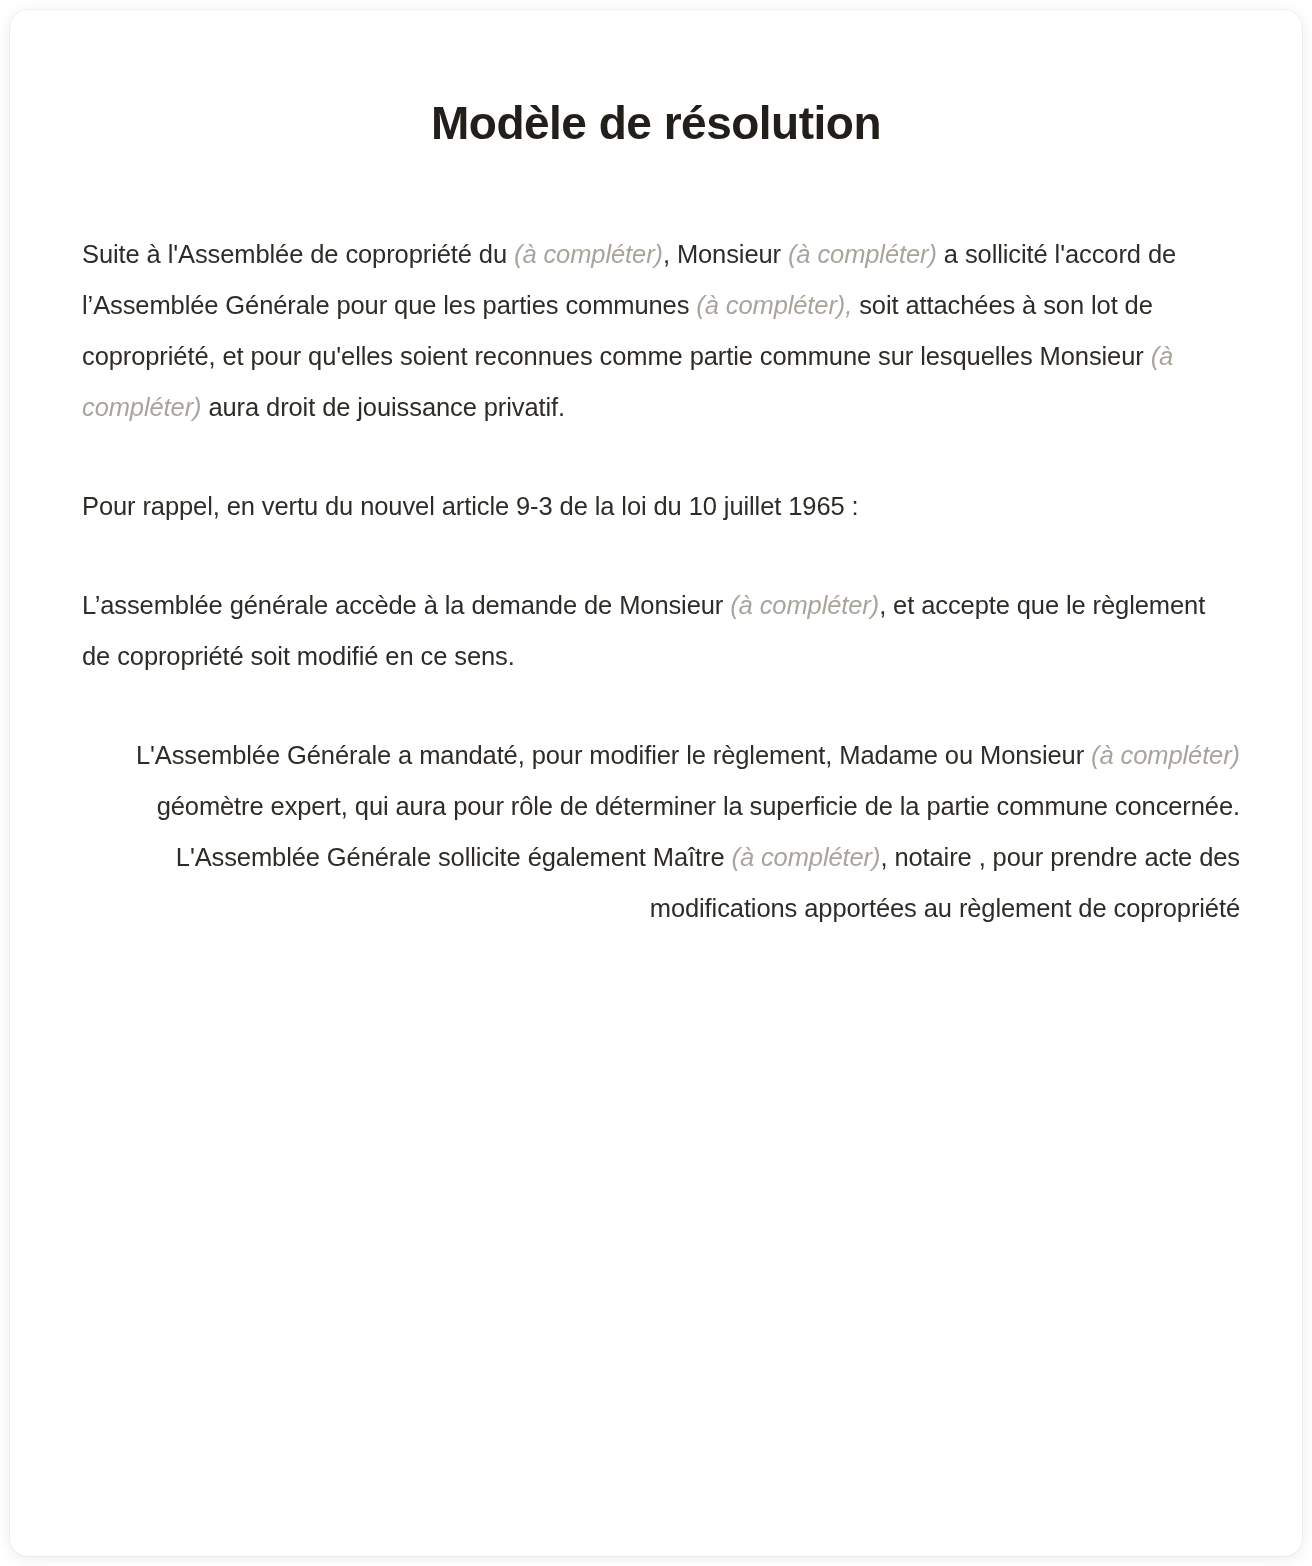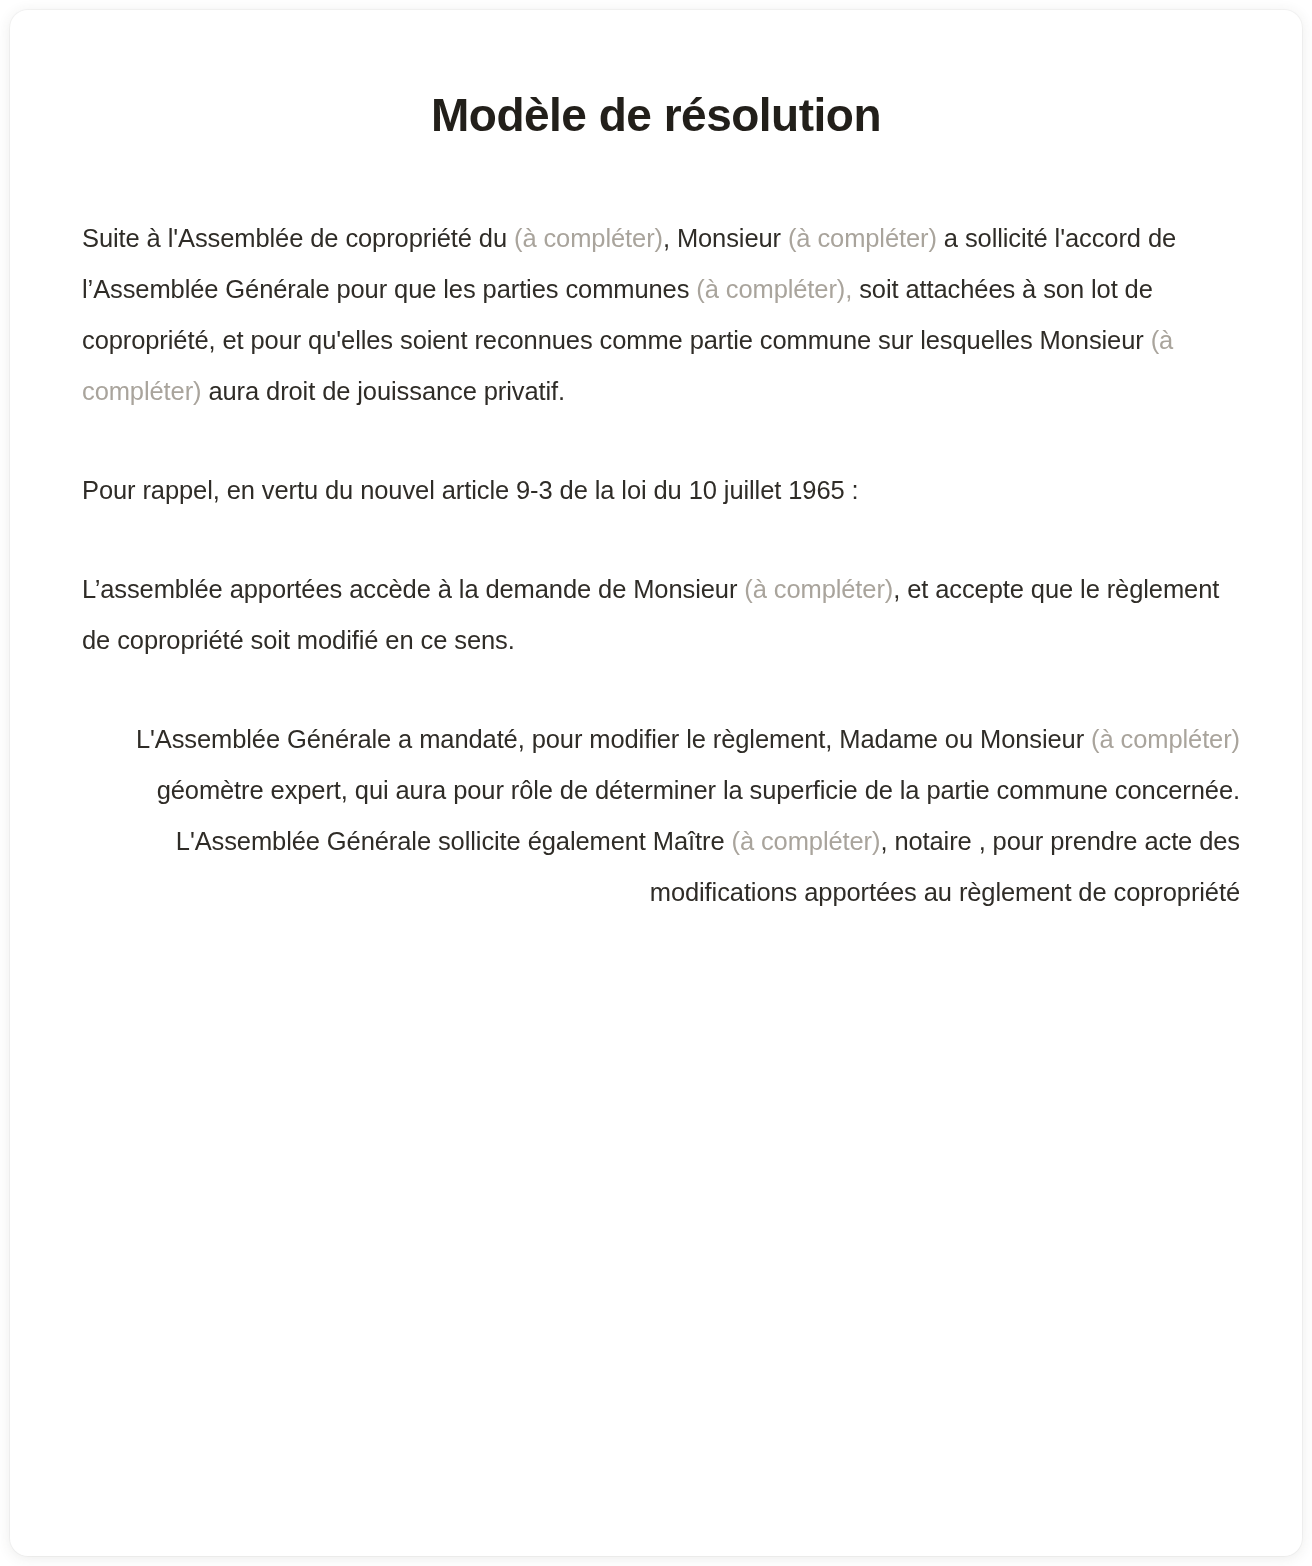--- a/index.html
+++ b/index.html
@@ -19,21 +19,21 @@
     top: 10px;
     width: 1292px;
     height: 1546px;
     background: #ffffff;
     border-radius: 18px;
     box-shadow: 0 2px 14px rgba(60, 55, 45, 0.10), 0 0 0 1px rgba(0,0,0,0.03);
     box-sizing: border-box;
     overflow: hidden;
   }
   .doc-title {
-    margin: 8px;
+    margin: 16px;
     padding-top: 72px;
     text-align: center;
     font-size: 46px;
     line-height: 1.1;
     font-weight: bold;
     color: #221f1a;
     letter-spacing: -0.5px;
   }
   .body-wrap {
     padding: 64px 62px 0 72px;
@@ -43,35 +43,37 @@
     font-size: 25.5px;
     line-height: 51px;
     color: #2f2c27;
     letter-spacing: -0.1px;
   }
   p.para:last-child {
     margin-bottom: 0;
     text-align: right;
   }
   .fill {
+    font-style: italic;
     color: #a9a49c;
   }
   .fill-b {
+    font-style: italic;
     color: #a9a49c;
     font-weight: 500;
   }
   .quote {
     font-style: italic;
     color: #a9a49c;
   }
 </style>
 </head>
 <body>
 
 <div class="card">
   <h1 class="doc-title">Modèle de résolution</h1>
   <div class="body-wrap">
     <p class="para"><span>Suite à l'Assemblée de copropriété du </span><span class="fill">(à compléter)</span><span>, Monsieur </span><span class="fill">(à compléter)</span><span> a sollicité l'accord de l’Assemblée Générale pour que les parties communes </span><span class="fill-b">(à compléter),</span><span> soit attachées à son lot de copropriété, et pour qu'elles soient reconnues comme partie commune sur lesquelles Monsieur </span><span class="fill">(à compléter)</span><span> aura droit de jouissance privatif.</span></p>
     <p class="para"><span>Pour rappel, en vertu du nouvel article 9-3 de la loi du 10 juillet 1965 :</span></p>
-    <p class="para"><span>L’assemblée apportées accède à la demande de Monsieur </span><span class="fill">(à compléter)</span><span>, et accepte que le règlement de copropriété soit modifié en ce sens.</span></p>
+    <p class="para"><span>L’assemblée générale accède à la demande de Monsieur </span><span class="fill">(à compléter)</span><span>, et accepte que le règlement de copropriété soit modifié en ce sens.</span></p>
     <p class="para"><span>L'Assemblée Générale a mandaté, pour modifier le règlement, Madame ou Monsieur </span><span class="fill">(à compléter)</span><span> géomètre expert, qui aura pour rôle de déterminer la superficie de la partie commune concernée. L'Assemblée Générale sollicite également Maître </span><span class="fill">(à compléter)</span><span>, notaire , pour prendre acte des modifications apportées au règlement de copropriété</span></p>
   </div>
 </div>
 
 </body></html>

